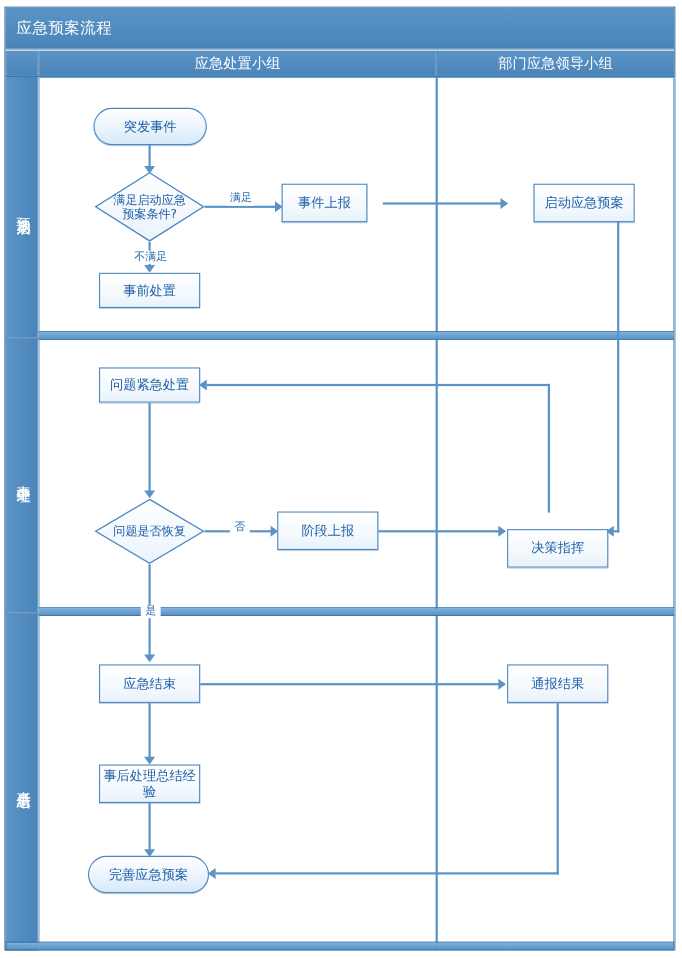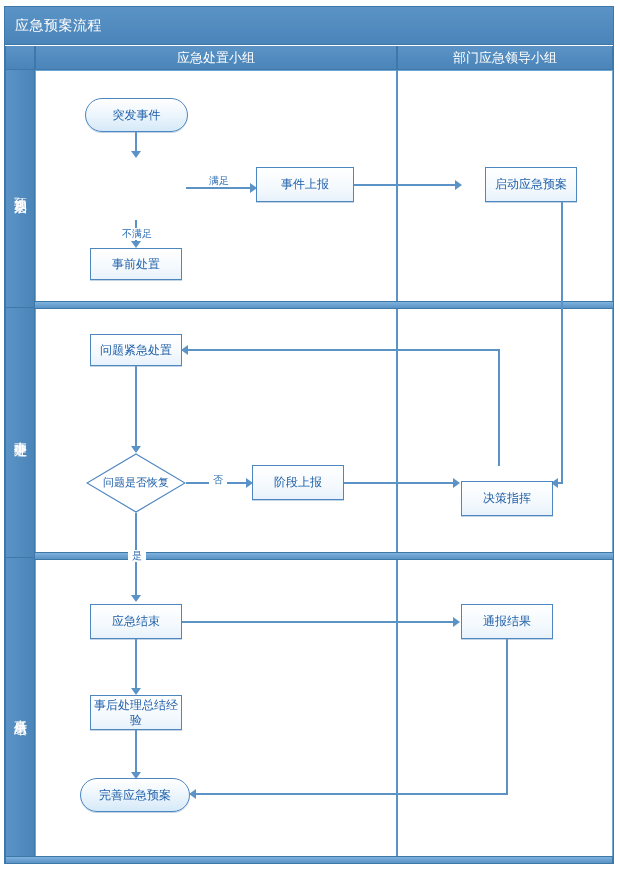--- a/index.html
+++ b/index.html
@@ -191,26 +191,38 @@
   <div class="lane-sep" style="top:552px;"></div>
   <div class="bottom-band"></div>
 
   <div class="node pill" style="left:85px;top:98px;width:103px;height:34px;">
     <span>突发事件</span>
   </div>
 
   <div class="ln v" style="left:135px;top:132px;height:22px;"></div>
   <div class="arrow down" style="left:131px;top:151px;"></div>
 
+  <div class="node diamond" style="left:86px;top:156px;width:100px;height:64px;">
+    <svg class="diamond-shape" viewBox="0 0 100 64" preserveAspectRatio="none">
+      <defs>
+        <linearGradient id="dg1" x1="0" y1="0" x2="0" y2="1">
+          <stop offset="0%" stop-color="#ffffff"></stop>
+          <stop offset="100%" stop-color="#EAF3FC"></stop>
+        </linearGradient>
+      </defs>
+      <polygon points="50,1 99,32 50,63 1,32" fill="url(#dg1)" stroke="#4E86C0" stroke-width="1.2"></polygon>
+    </svg>
+    <span class="diamond-text">满足启动应急预案条件?</span>
+  </div>
 
   <div class="ln h" style="left:186px;top:187px;width:66px;"></div>
   <div class="arrow right" style="left:250px;top:183px;"></div>
   <div class="edge-label" style="left:206px;top:175px;width:24px;">满足</div>
 
-  <div class="node rect" style="left:256px;top:167px;width:98px;height:35px;">
+  <div class="node rect" style="left:256px;top:167px;width:78px;height:35px;">
     <span>事件上报</span>
   </div>
 
   <div class="ln h" style="left:348px;top:184px;width:110px;"></div>
   <div class="arrow right" style="left:455px;top:180px;"></div>
 
   <div class="node rect" style="left:461px;top:167px;width:92px;height:35px;margin-left:24px;">
     <span>启动应急预案</span>
   </div>
 

